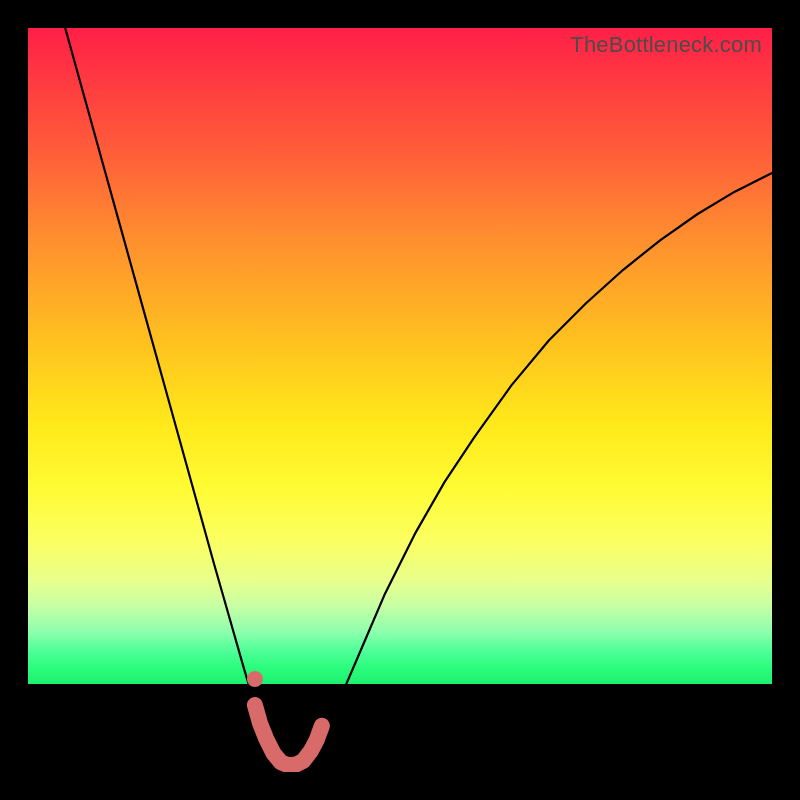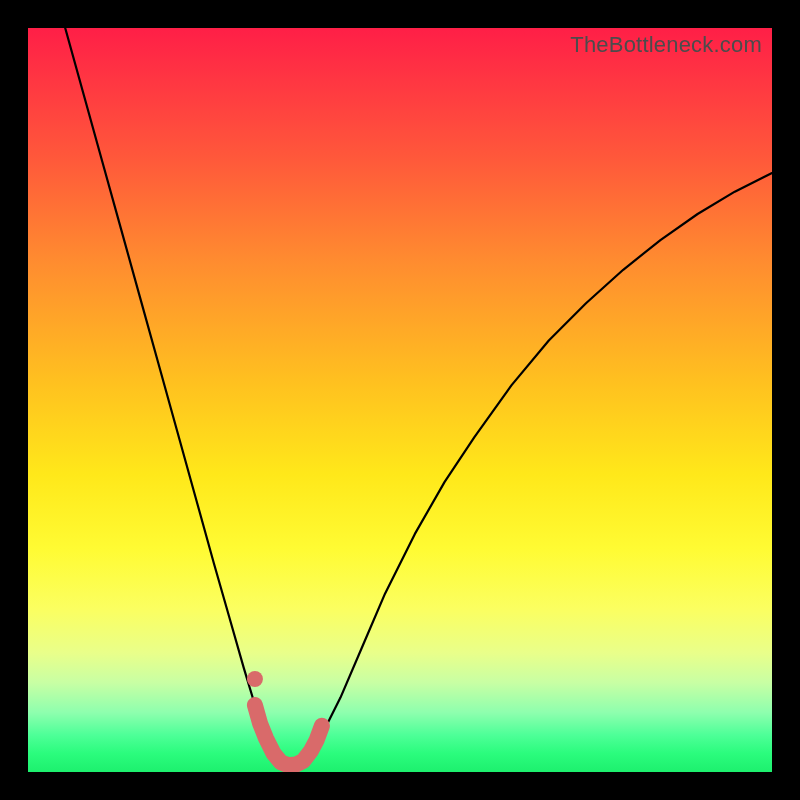--- a/index.html
+++ b/index.html
@@ -9,21 +9,21 @@
     height: 800px;
     background: #000000;
     overflow: hidden;
     font-family: Arial, Helvetica, sans-serif;
   }
   .frame {
     position: absolute;
     left: 28px;
     top: 28px;
     width: 744px;
-    height: 744px;
+    height: 656px;
     background: linear-gradient(
       to bottom,
       #ff1f47 0%,
       #ff5a3a 18%,
       #ff8e2f 32%,
       #ffc21f 48%,
       #ffe81a 60%,
       #fffb33 70%,
       #fbff60 78%,
       #e9ff8a 84%,

